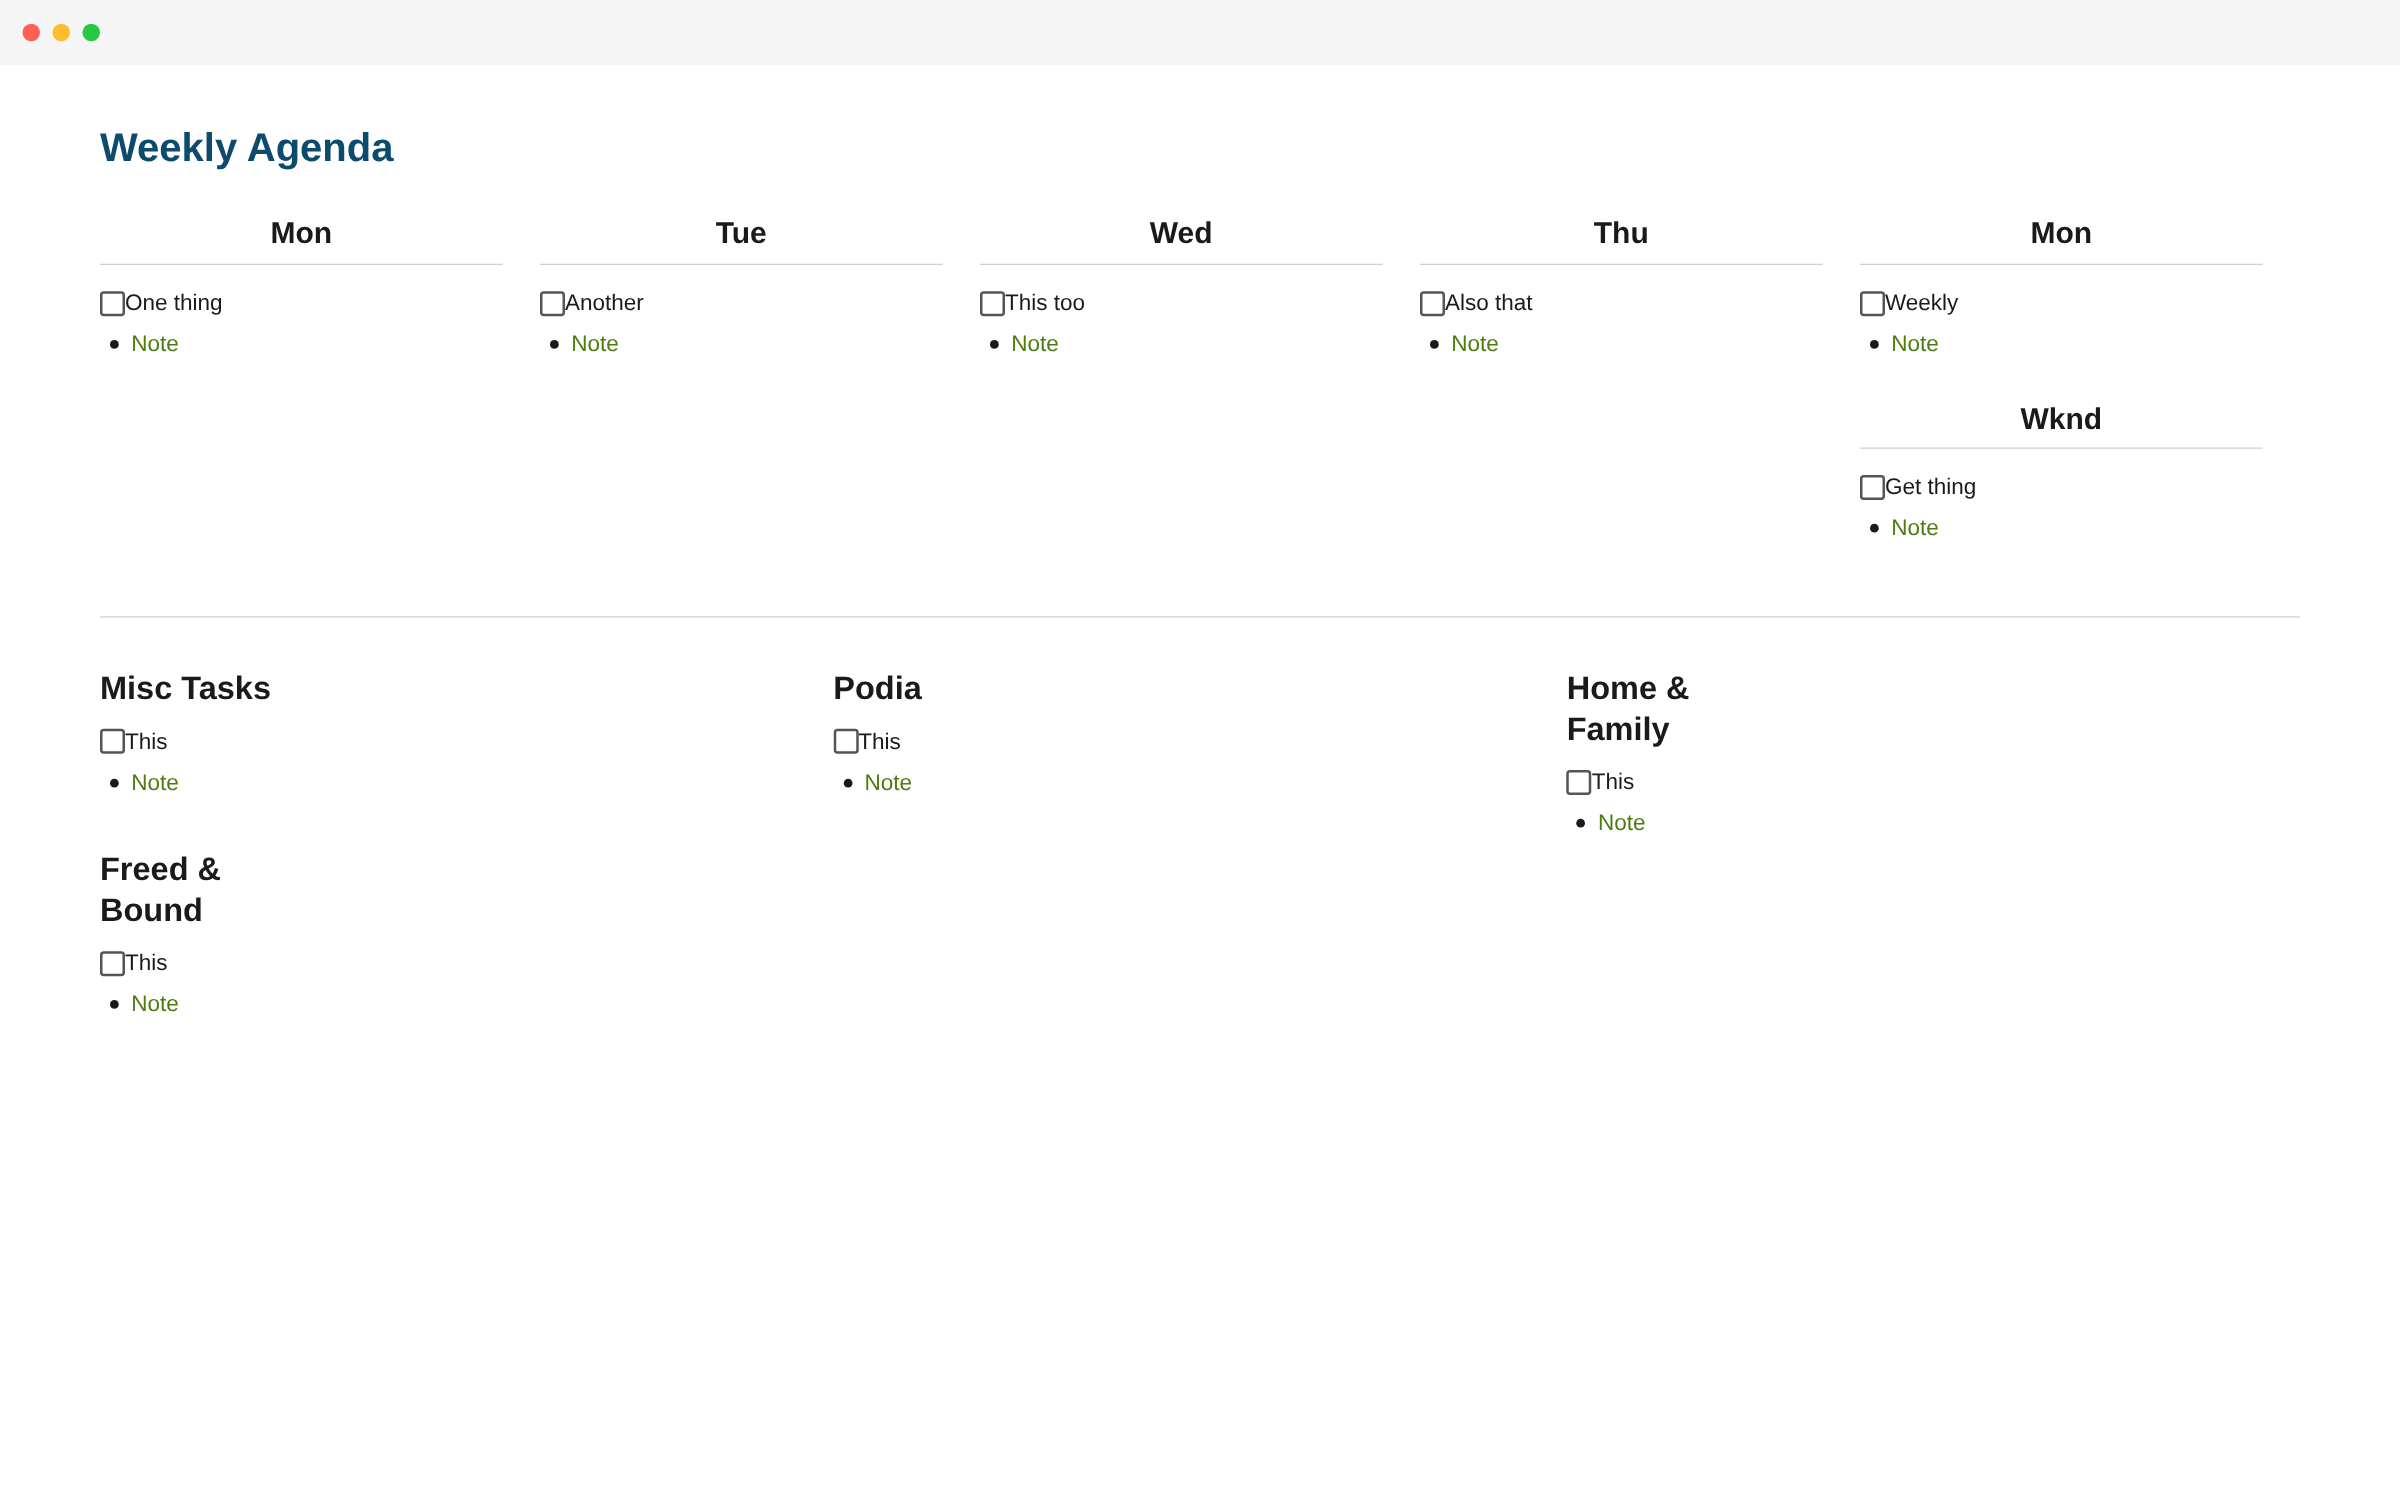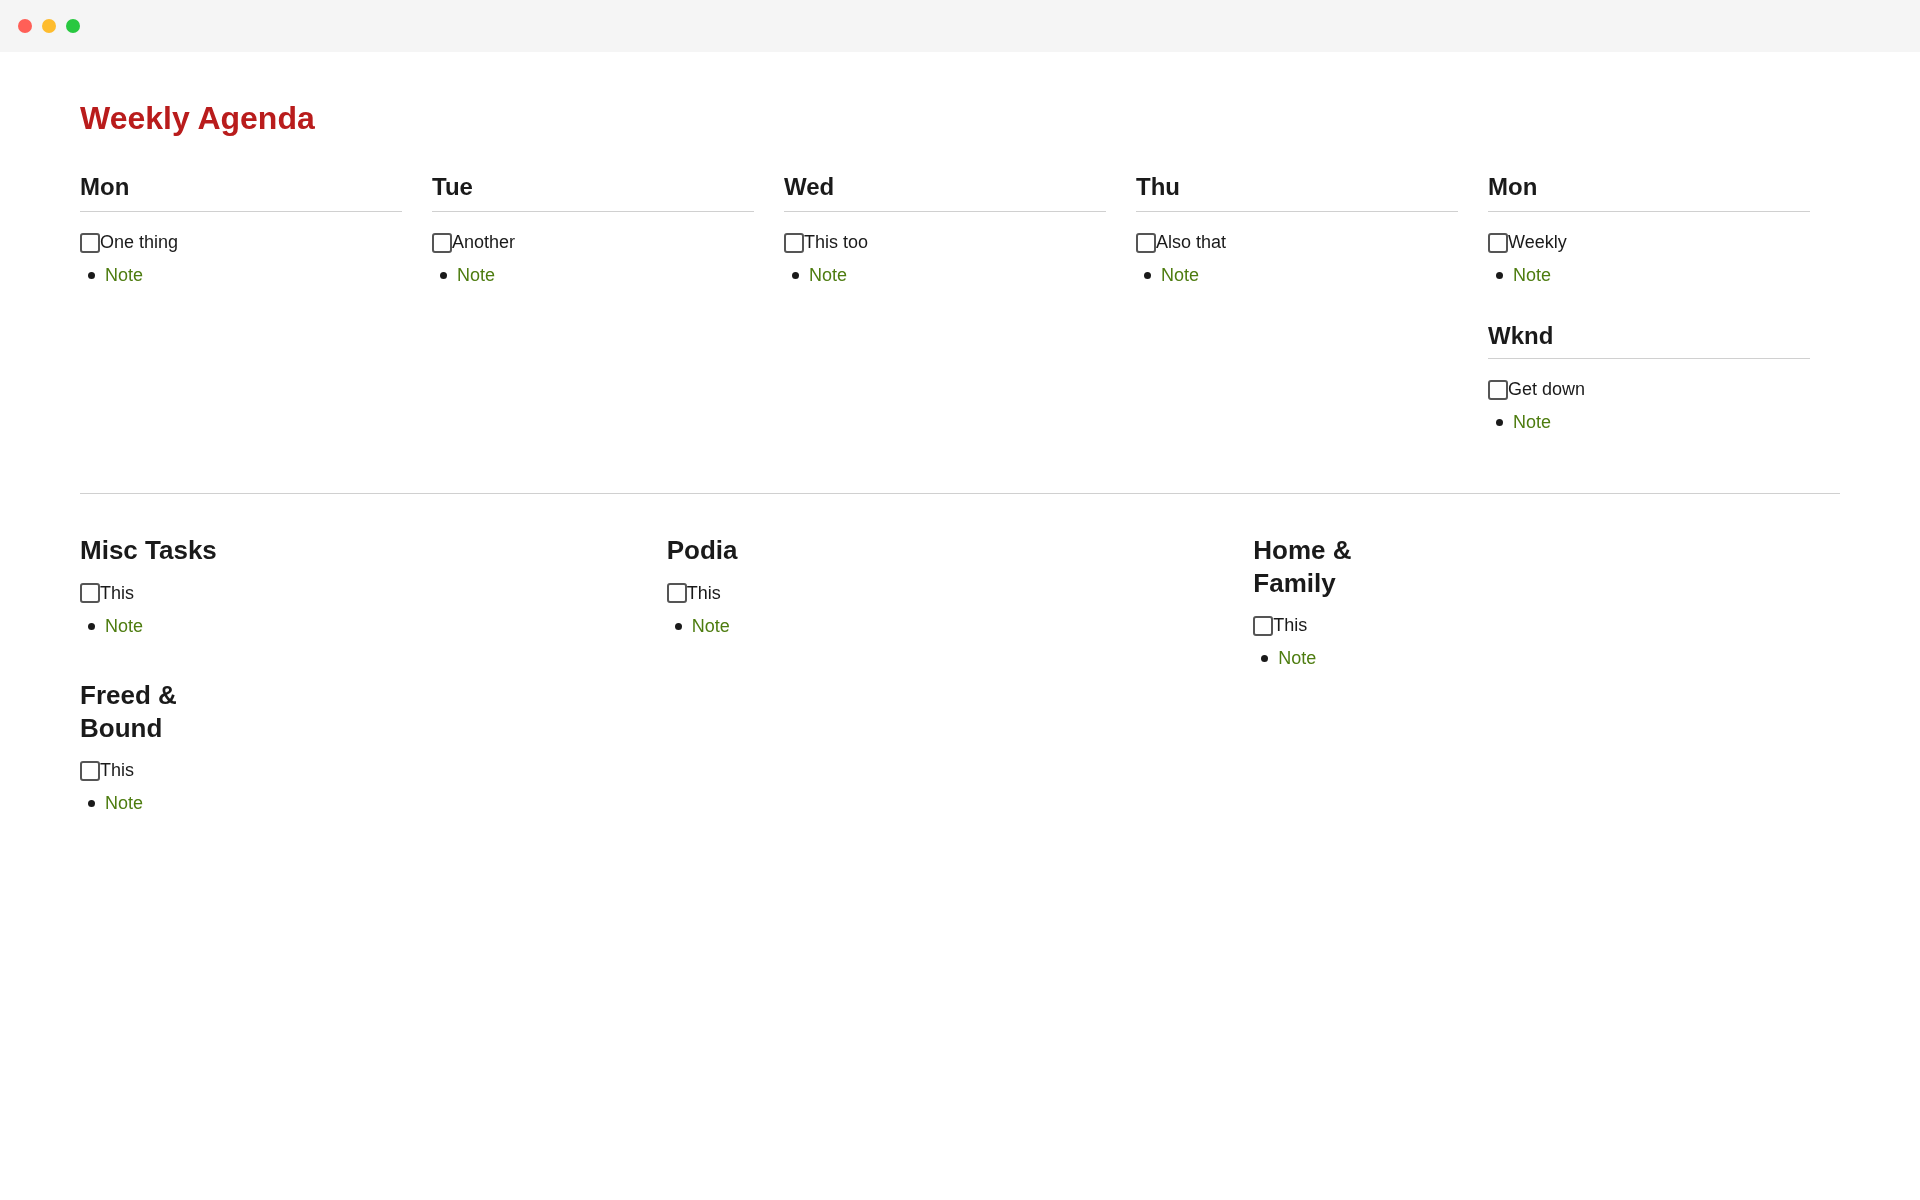--- a/index.html
+++ b/index.html
@@ -38,29 +38,30 @@
 
     
     .content {
       padding: 48px 80px 60px 80px;
     }
 
     .page-title {
       font-size: 32px;
       font-weight: 800;
       margin-bottom: 36px;
-      color: #b91c1c;
+      color: #0c4a6e;
     }
 
     
     .weekly-grid {
       display: grid;
       grid-template-columns: repeat(5, 1fr);
       gap: 0;
       margin-bottom: 0;
+      text-align: center;
     }
 
     .day-column {
       padding-right: 30px;
     }
 
     .day-heading {
       font-size: 24px;
       font-weight: 800;
       color: #1a1a1a;
@@ -226,21 +227,21 @@
       </div>
       <div class="bullet-item">
         <div class="bullet-dot"></div>
         <span class="bullet-label">Note</span>
       </div>
 
       <div class="sub-heading">Wknd</div>
       <hr class="day-divider">
       <div class="checkbox-item">
         <div class="checkbox"></div>
-        <span class="checkbox-label">Get down</span>
+        <span class="checkbox-label">Get thing</span>
       </div>
       <div class="bullet-item">
         <div class="bullet-dot"></div>
         <span class="bullet-label">Note</span>
       </div>
     </div>
 
   </div>
 
   <hr class="section-divider-full">

